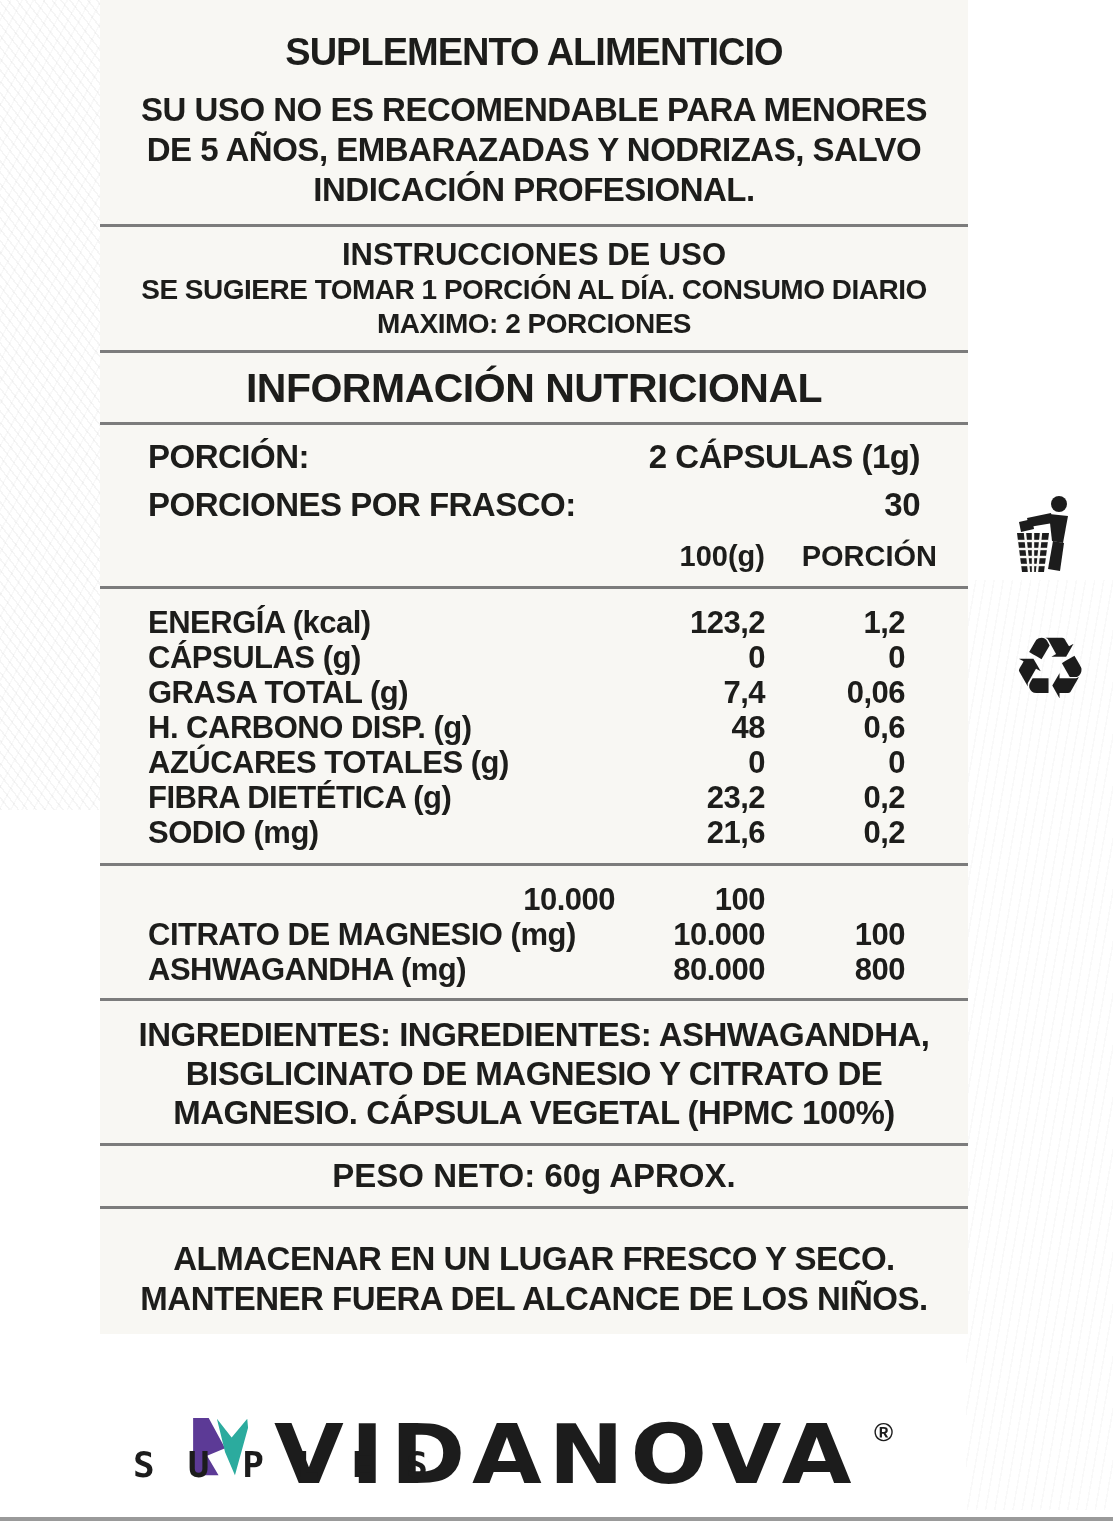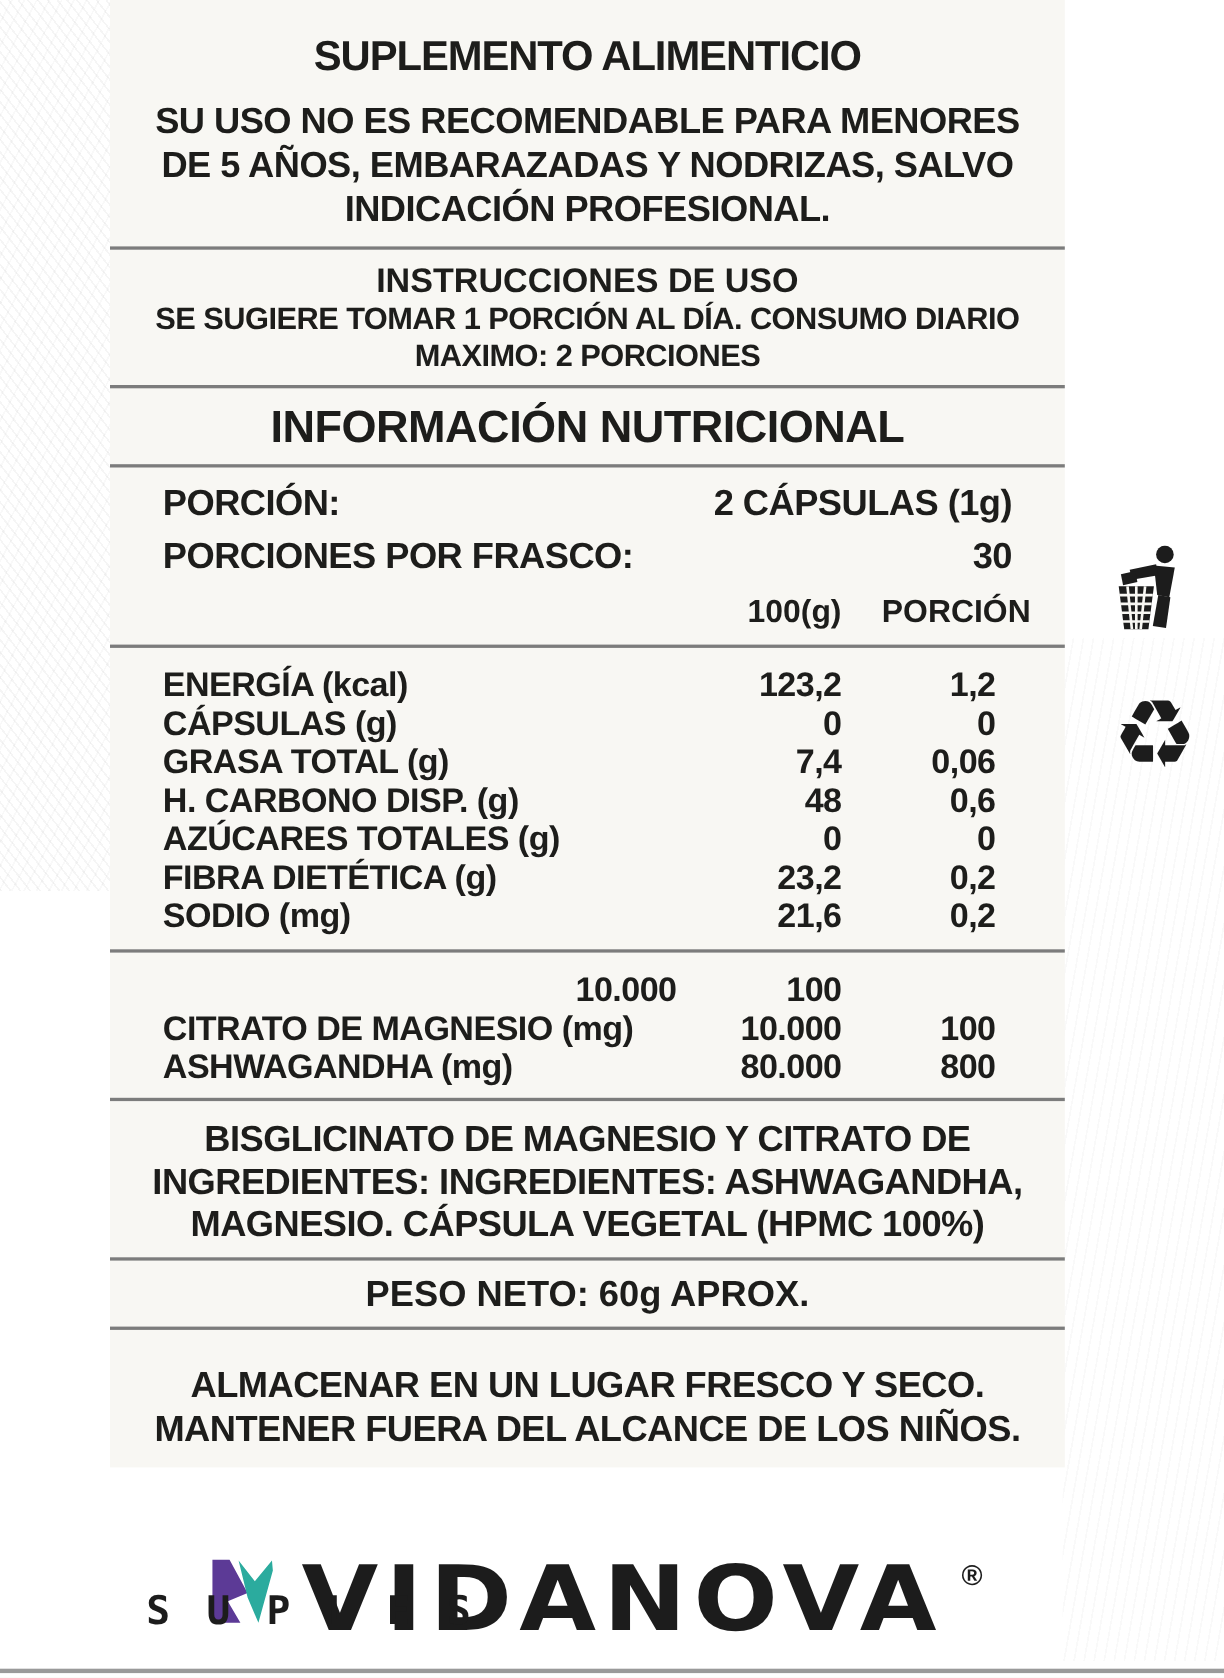--- a/index.html
+++ b/index.html
@@ -192,22 +192,22 @@
     <div class="tbl">
       <span>ASHWAGANDHA (mg)</span>
       <span class="c1">80.000</span>
       <span class="c2">800</span>
     </div>
   </div>
 
   <div class="hr hr6"></div>
 
   <div class="ingredients">
+    <div>INGREDIENTES: INGREDIENTES: ASHWAGANDHA,</div>
     <div>BISGLICINATO DE MAGNESIO Y CITRATO DE</div>
-    <div>INGREDIENTES: INGREDIENTES: ASHWAGANDHA,</div>
     <div>MAGNESIO. CÁPSULA VEGETAL (HPMC 100%)</div>
   </div>
 
   <div class="hr hr7"></div>
 
   <div class="peso">PESO NETO: 60g APROX.</div>
 
   <div class="hr hr8"></div>
 
   <div class="storage">

